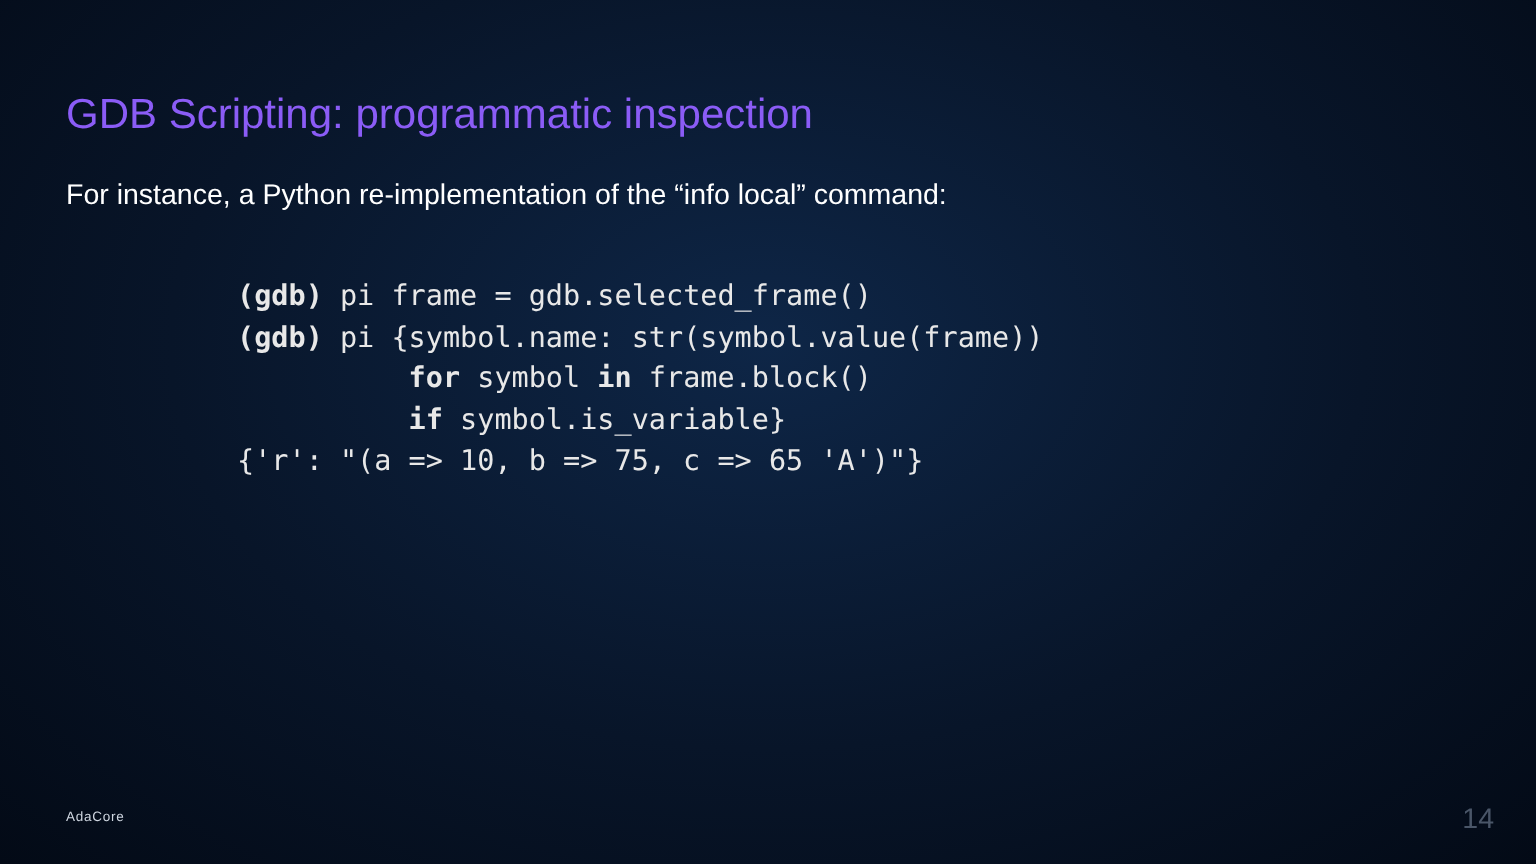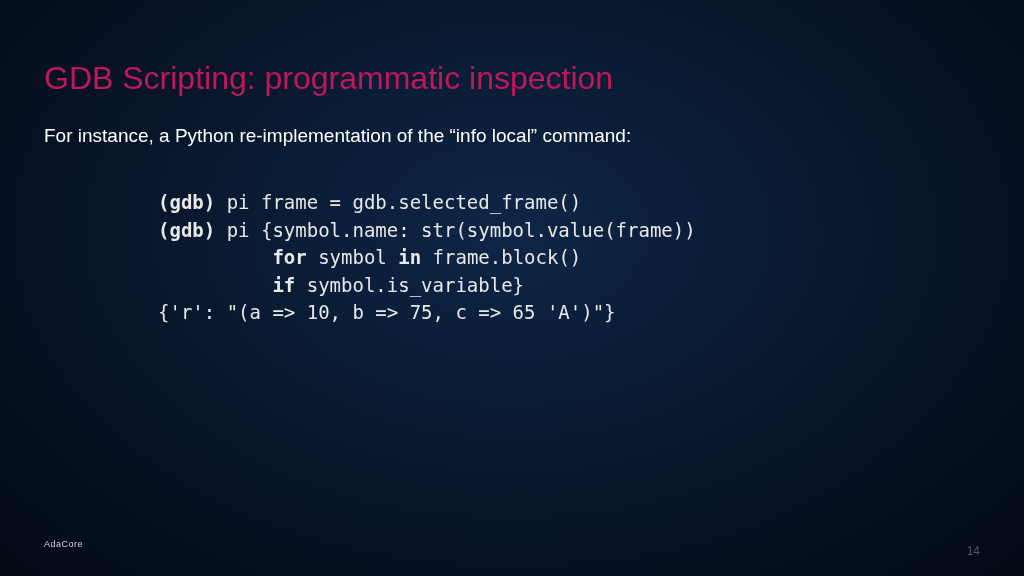--- a/index.html
+++ b/index.html
@@ -4,22 +4,22 @@
 <style>
   * { margin: 0; padding: 0; box-sizing: border-box; }
   html, body { width: 1024px; height: 576px; overflow: hidden; }
   body {
     background: radial-gradient(ellipse at center 40%, #0e2647 0%, #081529 55%, #030a16 100%);
     font-family: Arial, Helvetica, sans-serif;
     color: #f5f5f5;
     position: relative;
   }
   .title {
-    color: #be185d;
-    font-size: 32px;
+    color: #8b5cf6;
+    font-size: 28px;
     font-weight: 400;
     padding: 60px 0 0 44px;
   }
   .subtitle {
     color: #ffffff;
     font-size: 19px;
     font-weight: 400;
     padding: 28px 0 0 44px;
   }
   .code-block {
@@ -45,24 +45,24 @@
   }
   .footer .brand-main {
     font-size: 20px;
     letter-spacing: 1px;
     font-weight: 300;
     color: #4a9de8;
     font-family: "Arial Narrow", Arial, sans-serif;
   }
   .page-num {
     position: absolute;
-    right: 44px;
+    right: 28px;
     bottom: 18px;
     color: #4a5668;
-    font-size: 12px;
+    font-size: 19px;
   }
 </style>
 </head>
 <body>
 
 <div class="title">GDB Scripting: programmatic inspection</div>
 <div class="subtitle">For instance, a Python re-implementation of the “info local” command:</div>
 
 <div class="code-block"><span class="bold">(gdb)</span><span> pi frame = gdb.selected_frame()</span>
 <span class="bold">(gdb)</span><span> pi {symbol.name: str(symbol.value(frame))</span>

